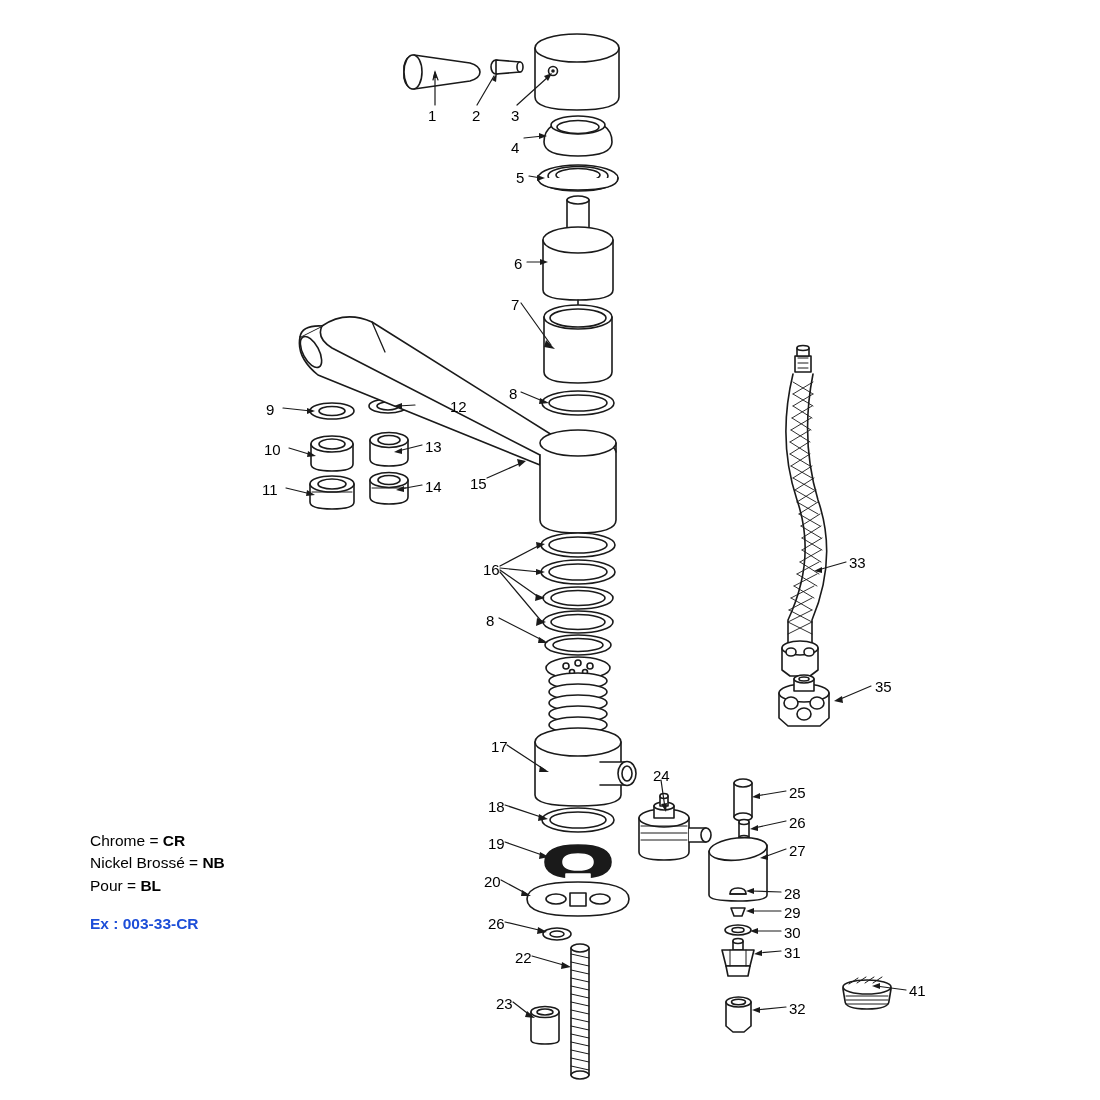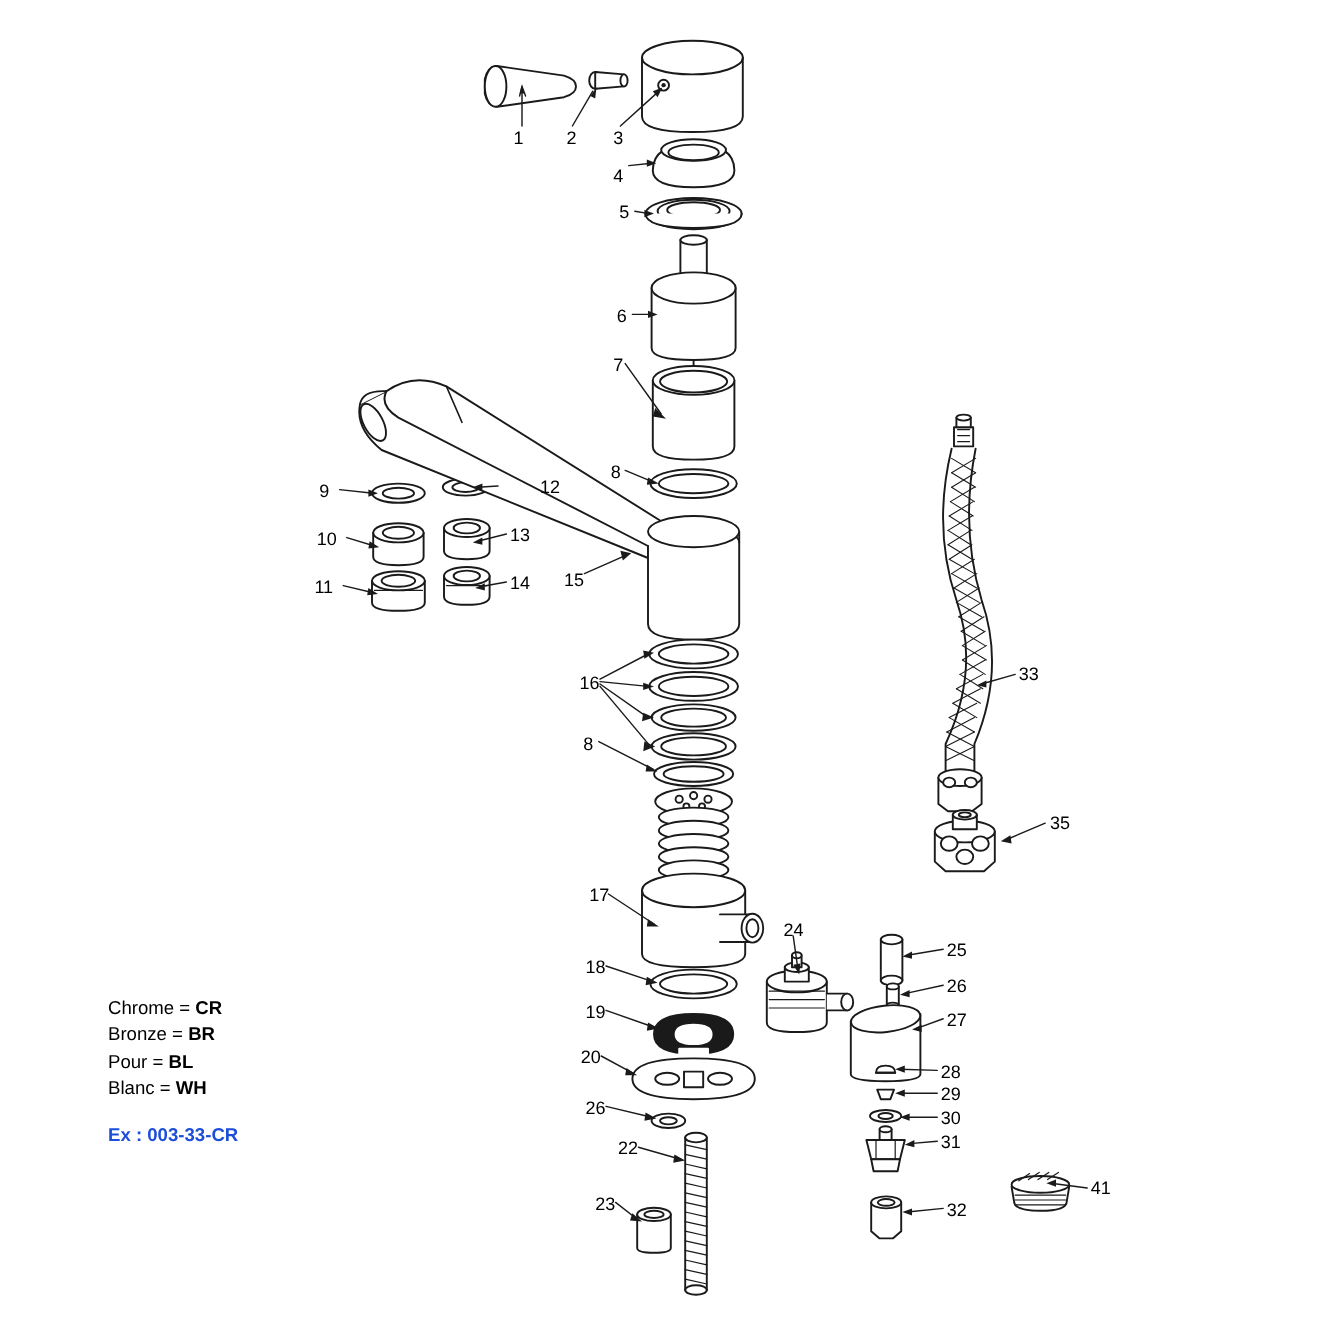--- a/index.html
+++ b/index.html
@@ -517,20 +517,19 @@
   <div class="callout-num" style="left:784px; top:924px;">30</div>
   <div class="callout-num" style="left:784px; top:944px;">31</div>
   <div class="callout-num" style="left:789px; top:1000px;">32</div>
   <div class="callout-num" style="left:849px; top:554px;">33</div>
   <div class="callout-num" style="left:909px; top:982px;">41</div>
   <div class="callout-num" style="left:875px; top:678px;">35</div>
 
   <div id="notes-block">
     <div class="color-list">
       <div><span>Chrome = </span><span class="code">CR</span></div>
-      <div><span>Bronze = </span><span class="code">BR</span></div>
+      <div><span>Nickel Brossé = </span><span class="code">NB</span></div>
       <div><span>Pour = </span><span class="code">BL</span></div>
-      <div><span>Blanc = </span><span class="code">WH</span></div>
     </div>
     <div id="example-line">Ex : 003-33-CR</div>
   </div>
 
 </div>
 
 </body></html>

